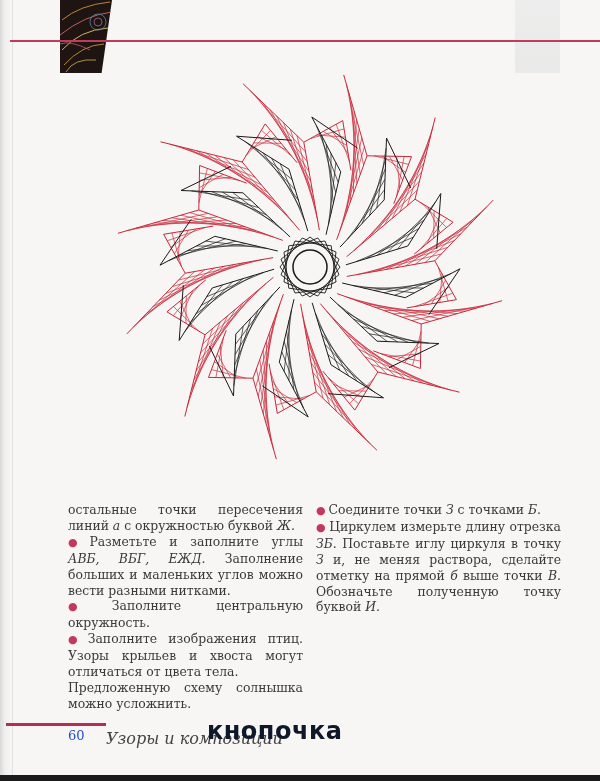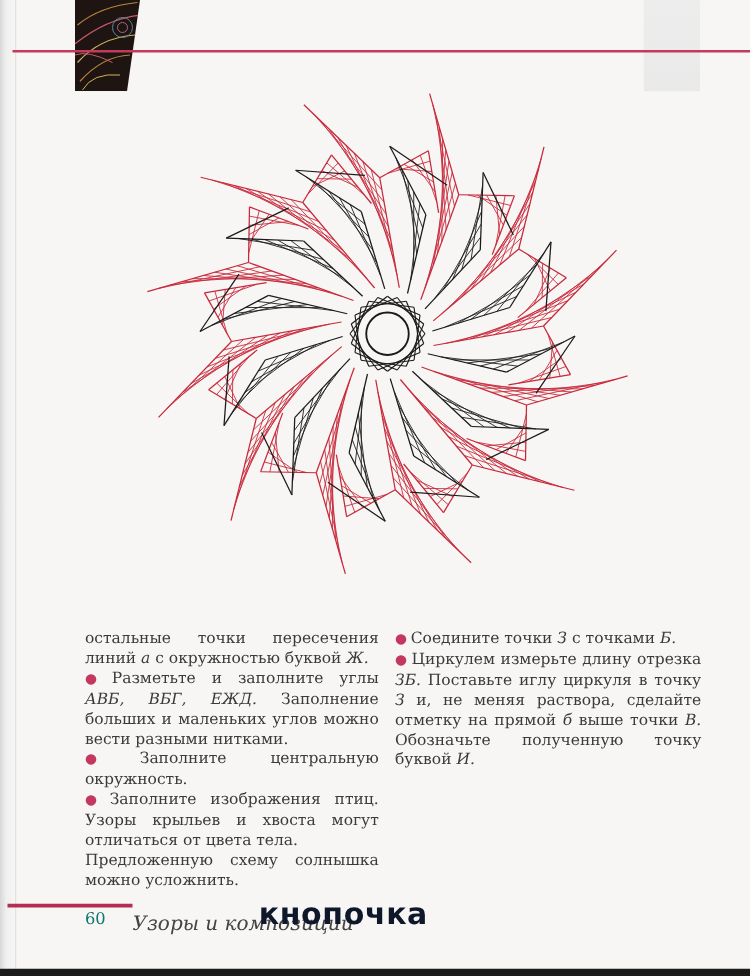--- a/index.html
+++ b/index.html
@@ -43,21 +43,21 @@
   .col p { margin: 0; }
   .bullet { color: #c2385f; font-size: 11px; margin-right: 3px; }
   .it { font-style: italic; }
   .subhead {
     font-weight: bold; font-size: 12.8px; margin-top: 9px !important; color: #222;
   }
   .bottom-rule {
     position: absolute; left: 6px; top: 723px; width: 100px; height: 3px; background: #b42d55;
   }
   .folio {
-    position: absolute; left: 68px; top: 728px; font-size: 13px; color: #0f766e;
+    position: absolute; left: 68px; top: 728px; font-size: 13px; color: #1d4ed8;
   }
   .running-title {
     position: absolute; left: 106px; top: 729px; font-size: 16px; font-style: italic; color: #444;
   }
   .watermark {
     position: absolute; left: 207px; top: 717px; font-size: 24px; font-weight: bold;
     font-family: "DejaVu Sans", "Liberation Sans", sans-serif; color: #0f172a; letter-spacing: .5px;
   }
 </style>
 </head>

